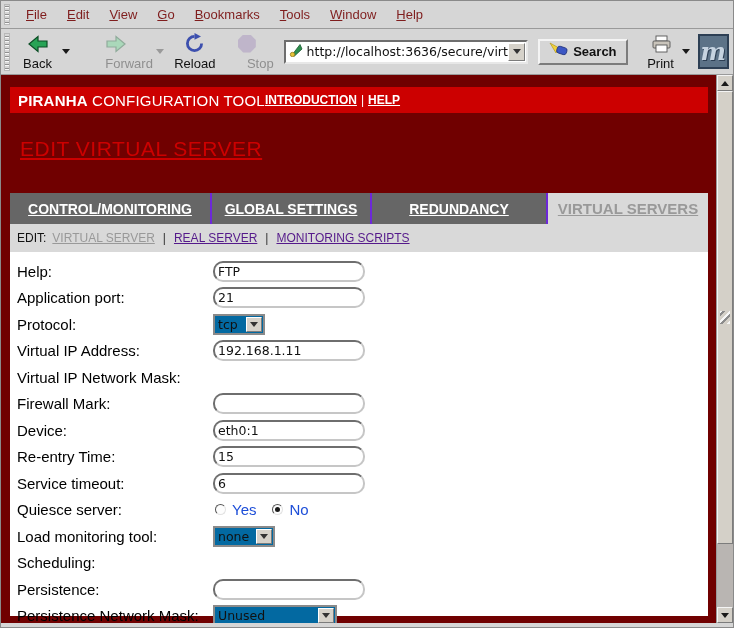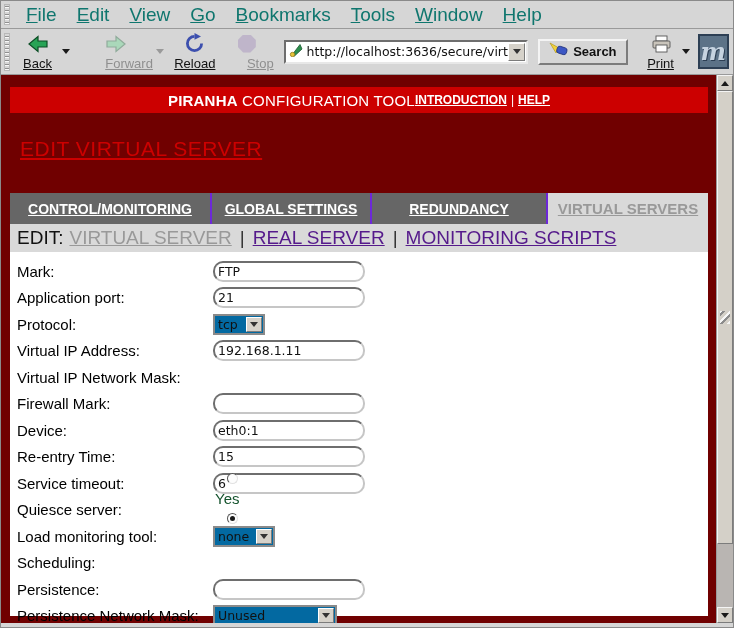--- a/index.html
+++ b/index.html
@@ -15,35 +15,35 @@
   .menubar {
     height:28px; background:#d6d6d6; border-bottom:1px solid #9a9a9a;
     display:flex; align-items:center;
   }
   .grippy {
     width:6px; height:80%; margin:0 6px 0 3px; cursor:pointer;
     background:repeating-linear-gradient(0deg,#f8f8f8 0 1px,#8f8f8f 1px 2px,#d6d6d6 2px 4px);
     border:1px solid #b8b8b8;
   }
   .menu-item {
-    font-size:19px; color:#0f766e; padding:3px 10px; cursor:default; white-space:nowrap;
+    font-size:13px; color:#7f1d1d; padding:3px 10px; cursor:default; white-space:nowrap;
   }
   .menu-item::first-letter { text-decoration:underline; }
 
   
   .toolbar {
     height:46px; background:#d6d6d6; border-bottom:1px solid #9a9a9a;
     display:flex; align-items:center; padding-right:4px;
   }
   .tb-grippy { height:38px; }
   .tb-btn {
     display:flex; flex-direction:column; align-items:center; justify-content:center;
     min-width:44px; height:42px; padding:1px 4px; border:1px solid transparent;
   }
-  .tb-btn .tb-label { font-size:13px; color:#111; margin-top:1px;text-decoration:underline; }
+  .tb-btn .tb-label { font-size:13px; color:#111; margin-top:1px; }
   .tb-btn.disabled .tb-label { color:#8f8f8f;margin-left:27px; }
   .drop-tri {
     width:0; height:0; border-left:4px solid transparent; border-right:4px solid transparent;
     border-top:5px solid #1a1a1a; margin:0 8px 0 2px;
   }
   .drop-tri.disabled { border-top-color:#9a9a9a; }
   .icon-box { width:24px; height:22px; display:flex; align-items:center; justify-content:center; }
   .stop-octagon {
     width:18px; height:18px; background:#b7a9c6;
     clip-path:polygon(30% 0,70% 0,100% 30%,100% 70%,70% 100%,30% 100%,0 70%,0 30%);
@@ -84,21 +84,21 @@
 
   
   .main { display:flex; height:548px; }
   .viewport {
     flex:1; background:#700000; overflow:hidden;
     padding:12px 8px 0 9px;
   }
 
   .piranha-bar {
     height:26px; background:#cc0000; display:flex; align-items:center;
-    padding:0 8px; justify-content:center;
+    padding:0 8px; justify-content:flex-start;
   }
   .brand { font-size:15px; color:#fff; letter-spacing:.2px; white-space:nowrap; }
   .brand b { font-weight:bold; }
   .header-links { font-size:12px; color:#fff; white-space:nowrap; }
   .header-link { color:#fff; text-decoration:underline; font-weight:bold; cursor:pointer; }
   .header-sep { color:#fff; margin:0 4px; }
 
   .page-title {
     margin-top:22px; height:28px; line-height:28px; padding-left:10px;
     font-size:21px; color:#cc0000; letter-spacing:.5px; white-space:nowrap;text-decoration:underline;
@@ -107,21 +107,21 @@
   .tabs { margin-top:30px; display:flex; gap:2px; height:31px; background:#6d28d9; }
   .tab {
     background:#666666; color:#fff; display:flex; align-items:center; justify-content:center;
     font-size:14px; font-weight:bold; text-decoration:underline; cursor:pointer; white-space:nowrap;
   }
   .tab-0 { width:200px; } .tab-1 { width:158px; } .tab-2 { width:174px; } .tab-3 { flex:1; }
   .tab.active { background:#d9d9d9; color:#999999; font-size:15px; }
 
   .subnav {
     height:28px; background:#d9d9d9; display:flex; align-items:center;
-    padding-left:7px; font-size:19px; color:#111; white-space:nowrap;
+    padding-left:7px; font-size:12px; color:#111; white-space:nowrap;
   }
   .subnav-current { color:#999999; text-decoration:underline; margin-left:6px; }
   .subnav-link { color:#551a8b; text-decoration:underline; cursor:pointer; }
   .subnav-sep { margin:0 8px; color:#333; }
 
   
   .form-area { background:#ffffff; height:364px; padding:6px 0 0 7px; }
   .form-row { height:26.5px; display:flex; align-items:center; }
   .form-label { width:196px; font-size:15px; color:#000; flex:none; white-space:nowrap; }
   .text-input {
@@ -138,21 +138,21 @@
     flex:1; font-family:"DejaVu Sans",sans-serif; font-size:12.5px; color:#111;
     padding:0 3px; white-space:nowrap; overflow:hidden;
   }
   .sel-btn {
     width:16px; height:15px; margin-right:1px; flex:none; background:#d6d2ca;
     border:1px solid; border-color:#fff #7c7c7c #7c7c7c #fff;
     display:flex; align-items:center; justify-content:center;
   }
   .w-tcp { width:52px; } .w-mask { width:126px; } .w-none { width:62px; }
   .w-sched { width:312px; } .w-unused { width:124px; }
-  .radio-group { display:flex; align-items:center; gap:6px; font-size:15px; color:#14532d; margin-left:2px;flex-direction:column; }
+  .radio-group { display:flex; align-items:center; gap:6px; font-size:15px; color:#1d4ed8; margin-left:2px; }
   .radio {
     width:11px; height:11px; border-radius:50%; background:#fdfdfd;
     border:1px solid; border-color:#555 #e2e2e2 #e2e2e2 #555;
     display:inline-flex; align-items:center; justify-content:center;
   }
   .radio.checked::after { content:""; width:5px; height:5px; border-radius:50%; background:#1a1a1a; }
   .radio-label { margin-right:10px; }
 
   
   .scrollbar {
@@ -297,21 +297,21 @@
         <span class="subnav-current">VIRTUAL SERVER</span>
         <span class="subnav-sep">|</span>
         <span class="subnav-link">REAL SERVER</span>
         <span class="subnav-sep">|</span>
         <span class="subnav-link">MONITORING SCRIPTS</span>
       </div>
 
       <div class="form-area">
 
         <div class="form-row">
-          <label class="form-label">Mark:</label>
+          <label class="form-label">Help:</label>
           <input class="text-input w-input" value="FTP" style="">
         </div>
 
         <div class="form-row">
           <label class="form-label">Application port:</label>
           <input class="text-input w-input" value="21" style="">
         </div>
 
         <div class="form-row">
           <label class="form-label">Protocol:</label>

